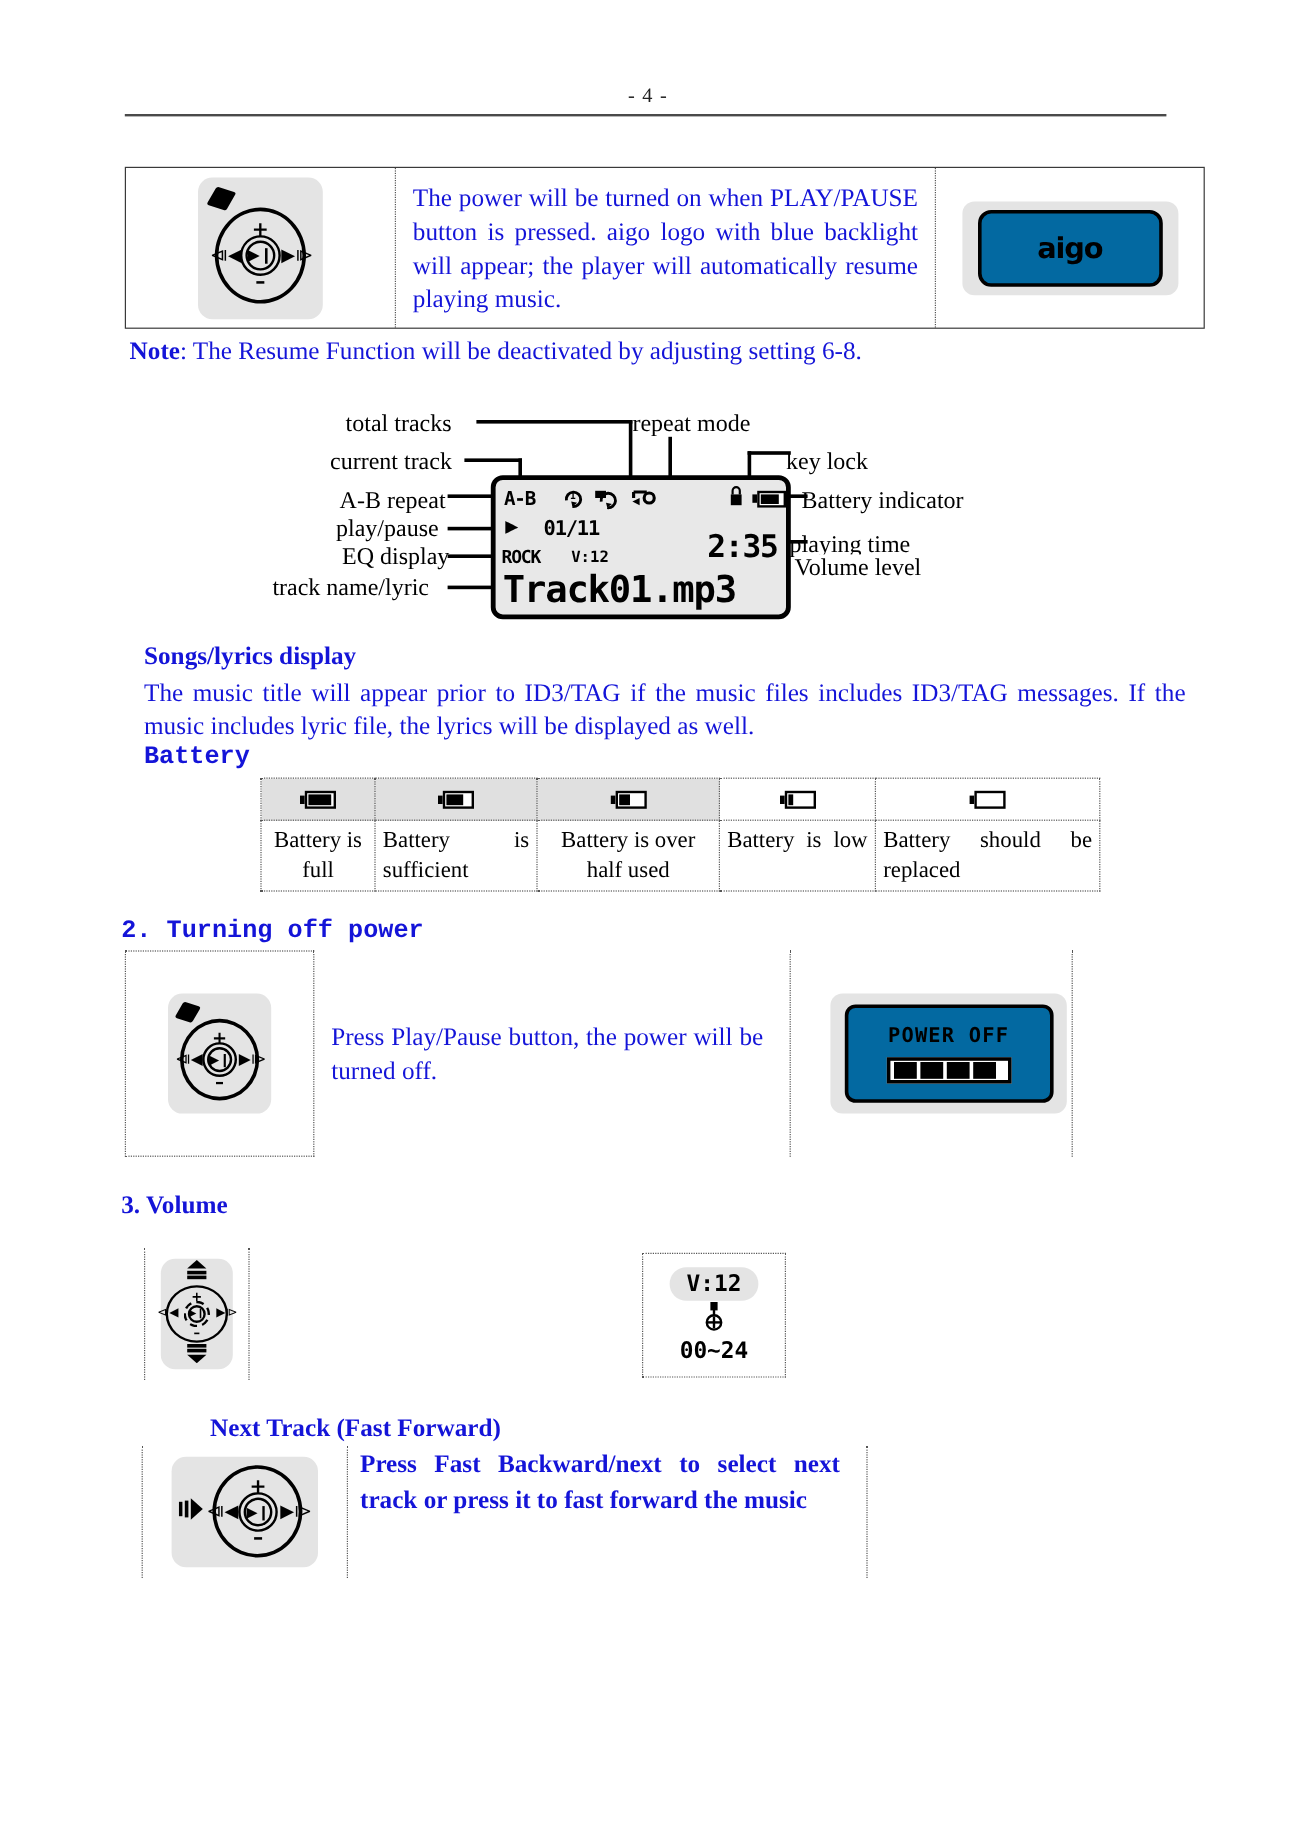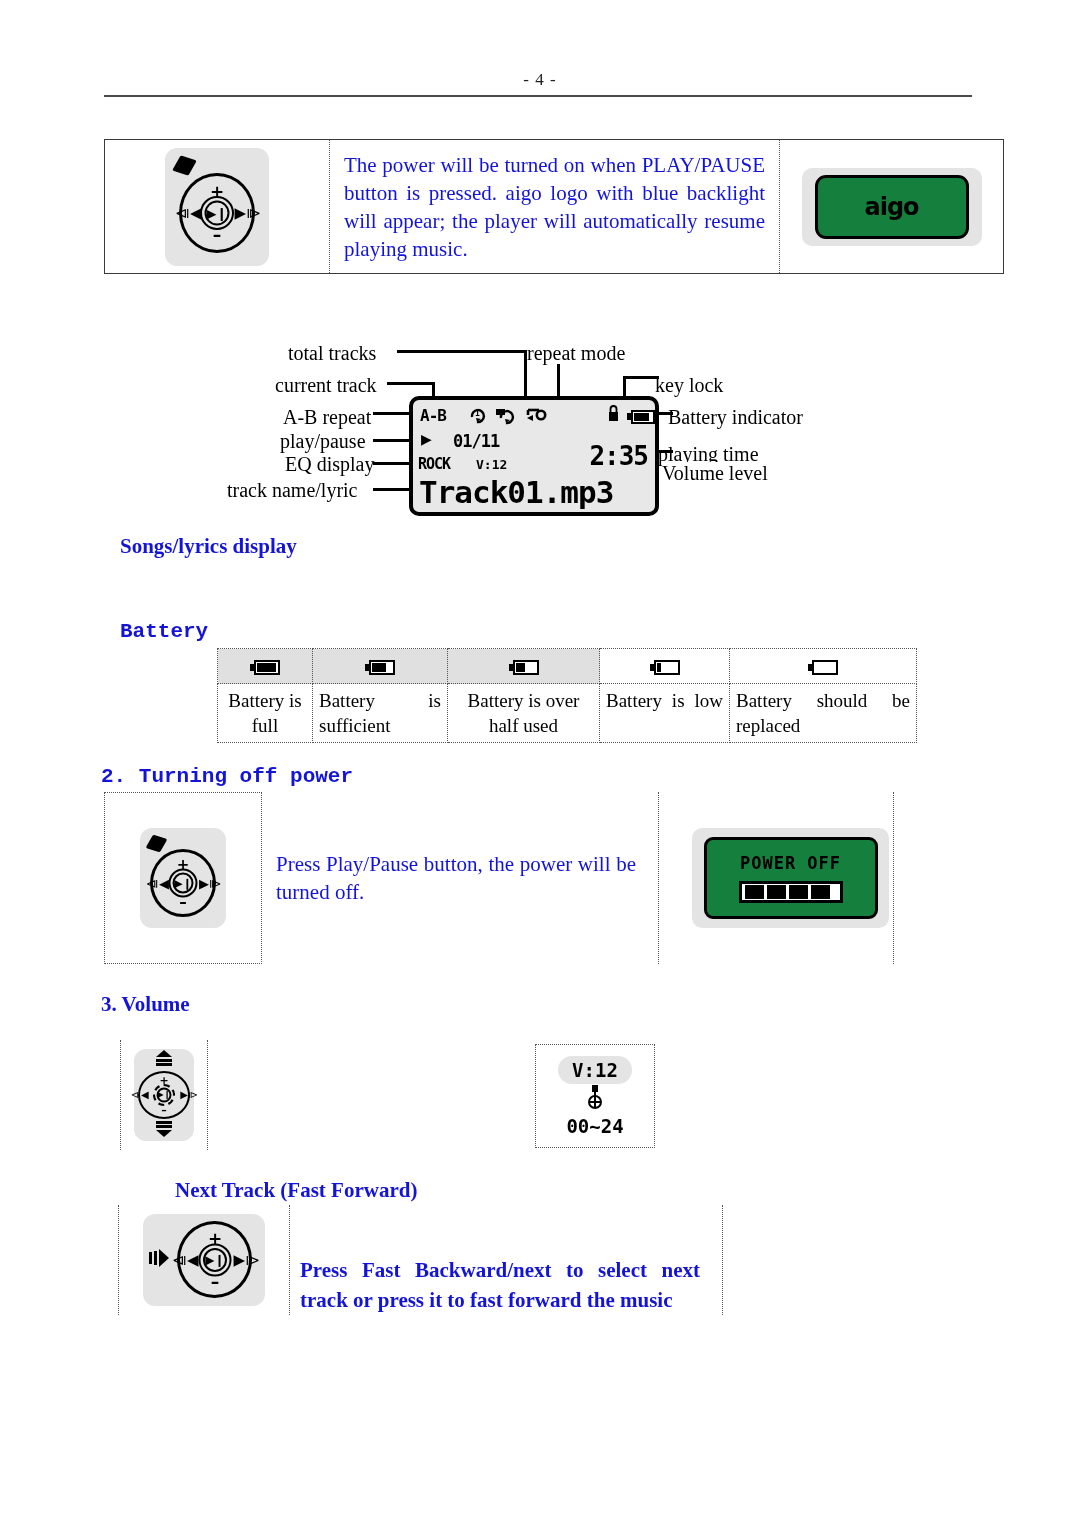--- a/index.html
+++ b/index.html
@@ -116,40 +116,40 @@
   .s2-box{
     position:absolute;left:104px;top:792px;width:790px;height:172px;
   }
   .s2-a{position:absolute;left:0;top:0;width:158px;height:172px;border:1px dotted #555;box-sizing:border-box;display:flex;align-items:center;justify-content:center;}
   .s2-b{position:absolute;left:158px;top:0;width:398px;height:172px;display:flex;align-items:center;padding-left:14px;box-sizing:border-box;}
   .s2-divL{position:absolute;left:554px;top:0;width:0;height:172px;border-left:1px dotted #555;}
   .s2-divR{position:absolute;left:789px;top:0;width:0;height:172px;border-left:1px dotted #555;}
   .s2-c{position:absolute;left:560px;top:0;width:228px;height:172px;display:flex;align-items:center;justify-content:center;}
 
   .screen-plate{background:#e4e4e4;border-radius:10px;display:flex;align-items:center;justify-content:center;}
-  .screen-inner{border:3px solid #000;border-radius:9px;background:#15803d;display:flex;flex-direction:column;align-items:center;justify-content:center;}
+  .screen-inner{border:3px solid #000;border-radius:9px;background:#0369a1;display:flex;flex-direction:column;align-items:center;justify-content:center;}
   .pwroff-t{font-family:"DejaVu Sans Mono",monospace;font-weight:bold;font-size:17px;letter-spacing:1px;}
   .pwr-bar{margin-top:8px;border:3px solid #000;background:#fff;width:104px;height:22px;display:flex;align-items:center;padding-left:3px;box-sizing:border-box;}
   .pwr-seg{width:19px;height:14px;background:#000;margin-right:3px;}
 
   
   .s3-h{position:absolute;left:101px;top:992px;}
   .s3-box{position:absolute;left:120px;top:1040px;width:535px;height:110px;}
   .s3-a{position:absolute;left:0;top:0;width:88px;height:110px;border-left:1px dotted #555;border-right:1px dotted #555;box-sizing:border-box;display:flex;align-items:center;justify-content:center;}
   .s3-b{position:absolute;left:92px;top:0;width:320px;height:110px;display:flex;flex-direction:column;justify-content:center;}
   .s3-c{position:absolute;left:415px;top:4px;width:120px;height:104px;border:1px dotted #555;box-sizing:border-box;display:flex;flex-direction:column;align-items:center;justify-content:center;}
   .vchip{background:#e4e4e4;border-radius:14px;padding:3px 14px;font-family:"DejaVu Sans Mono",monospace;font-weight:bold;font-size:19px;}
   .vrange{font-family:"DejaVu Sans Mono",monospace;font-weight:bold;font-size:19px;margin-top:2px;}
 
   
   .s4-h{position:absolute;left:99px;top:1150px;}
   .s4-h2{position:absolute;left:175px;top:1178px;}
   .s4-box{position:absolute;left:118px;top:1205px;width:605px;height:110px;}
   .s4-a{position:absolute;left:0;top:0;width:172px;height:110px;border-left:1px dotted #555;border-right:1px dotted #555;box-sizing:border-box;display:flex;align-items:center;justify-content:center;}
-  .s4-b{position:absolute;left:182px;top:0;width:418px;height:110px;display:flex;align-items:flex-end;}
+  .s4-b{position:absolute;left:182px;top:0;width:418px;height:110px;display:flex;align-items:flex-start;}
   .s4-divR{position:absolute;left:604px;top:0;width:0;height:110px;border-left:1px dotted #555;}
   .s4-t{color:#1414d8;font-weight:bold;font-size:21px;line-height:30px;text-align:justify;text-align-last:justify;}
   .s4-t.ll{text-align-last:left;}
   .prev-h{position:absolute;left:110px;top:1345px;}
 </style>
 </head>
 <body>
 
 <div class="page">
 
@@ -178,20 +178,23 @@
     </div>
     <div class="pwr-cell-c">
       <div class="screen-plate" style="width:180px;height:78px;">
         <div class="screen-inner" style="width:148px;height:58px;border-radius:11px;">
           <span style="font-family:'DejaVu Sans',sans-serif;font-weight:bold;font-size:24px;letter-spacing:-1px;">aigo</span>
         </div>
       </div>
     </div>
   </div>
 
+  <div class="note">
+    <b>Note</b><span>: </span><span>The Resume Function will be deactivated by adjusting setting 6-8.</span>
+  </div>
 
   <div class="diagram">
 
     <div class="dlabel" style="left:63px;top:6px;">total tracks</div>
     <div class="dlabel" style="left:50px;top:38px;">current track</div>
     <div class="dlabel" style="left:58px;top:70px;">A-B repeat</div>
     <div class="dlabel" style="left:55px;top:94px;">play/pause</div>
     <div class="dlabel" style="left:60px;top:117px;">EQ display</div>
     <div class="dlabel" style="left:2px;top:143px;">track name/lyric</div>
 
@@ -262,20 +265,21 @@
       <div class="lcdtxt" style="left:8px;top:28px;font-size:18px;">▶</div>
       <div class="lcdtxt" style="left:40px;top:31px;font-size:17px;letter-spacing:-1px;">01/11</div>
       <div class="lcdtxt" style="left:5px;top:55px;font-size:15px;letter-spacing:-1px;">ROCK</div>
       <div class="lcdtxt" style="left:63px;top:57px;font-size:13px;">V:12</div>
       <div class="lcdtxt" style="right:7px;top:41px;font-size:26px;letter-spacing:-1px;">2:35</div>
       <div class="lcdtxt" style="left:6px;bottom:2px;font-size:31px;letter-spacing:-1px;">Track01.mp3</div>
     </div>
   </div>
 
   <div class="h-blue songs-h">Songs/lyrics display</div>
+  <div class="songs-p jtext lastleft">The music title will appear prior to ID3/TAG if the music files includes ID3/TAG messages. If the music includes lyric file, the lyrics will be displayed as well.</div>
   <div class="h-blue battery-h">Battery</div>
 
   <table class="bat-table">
     <tbody>
         <tr class="icons">
       <td style="width:95px;">
         <span class="batico">
           <span class="batcap"></span><span class="batbody"></span><span class="batfill" style="width:19px;"></span>
         </span>
       </td>

